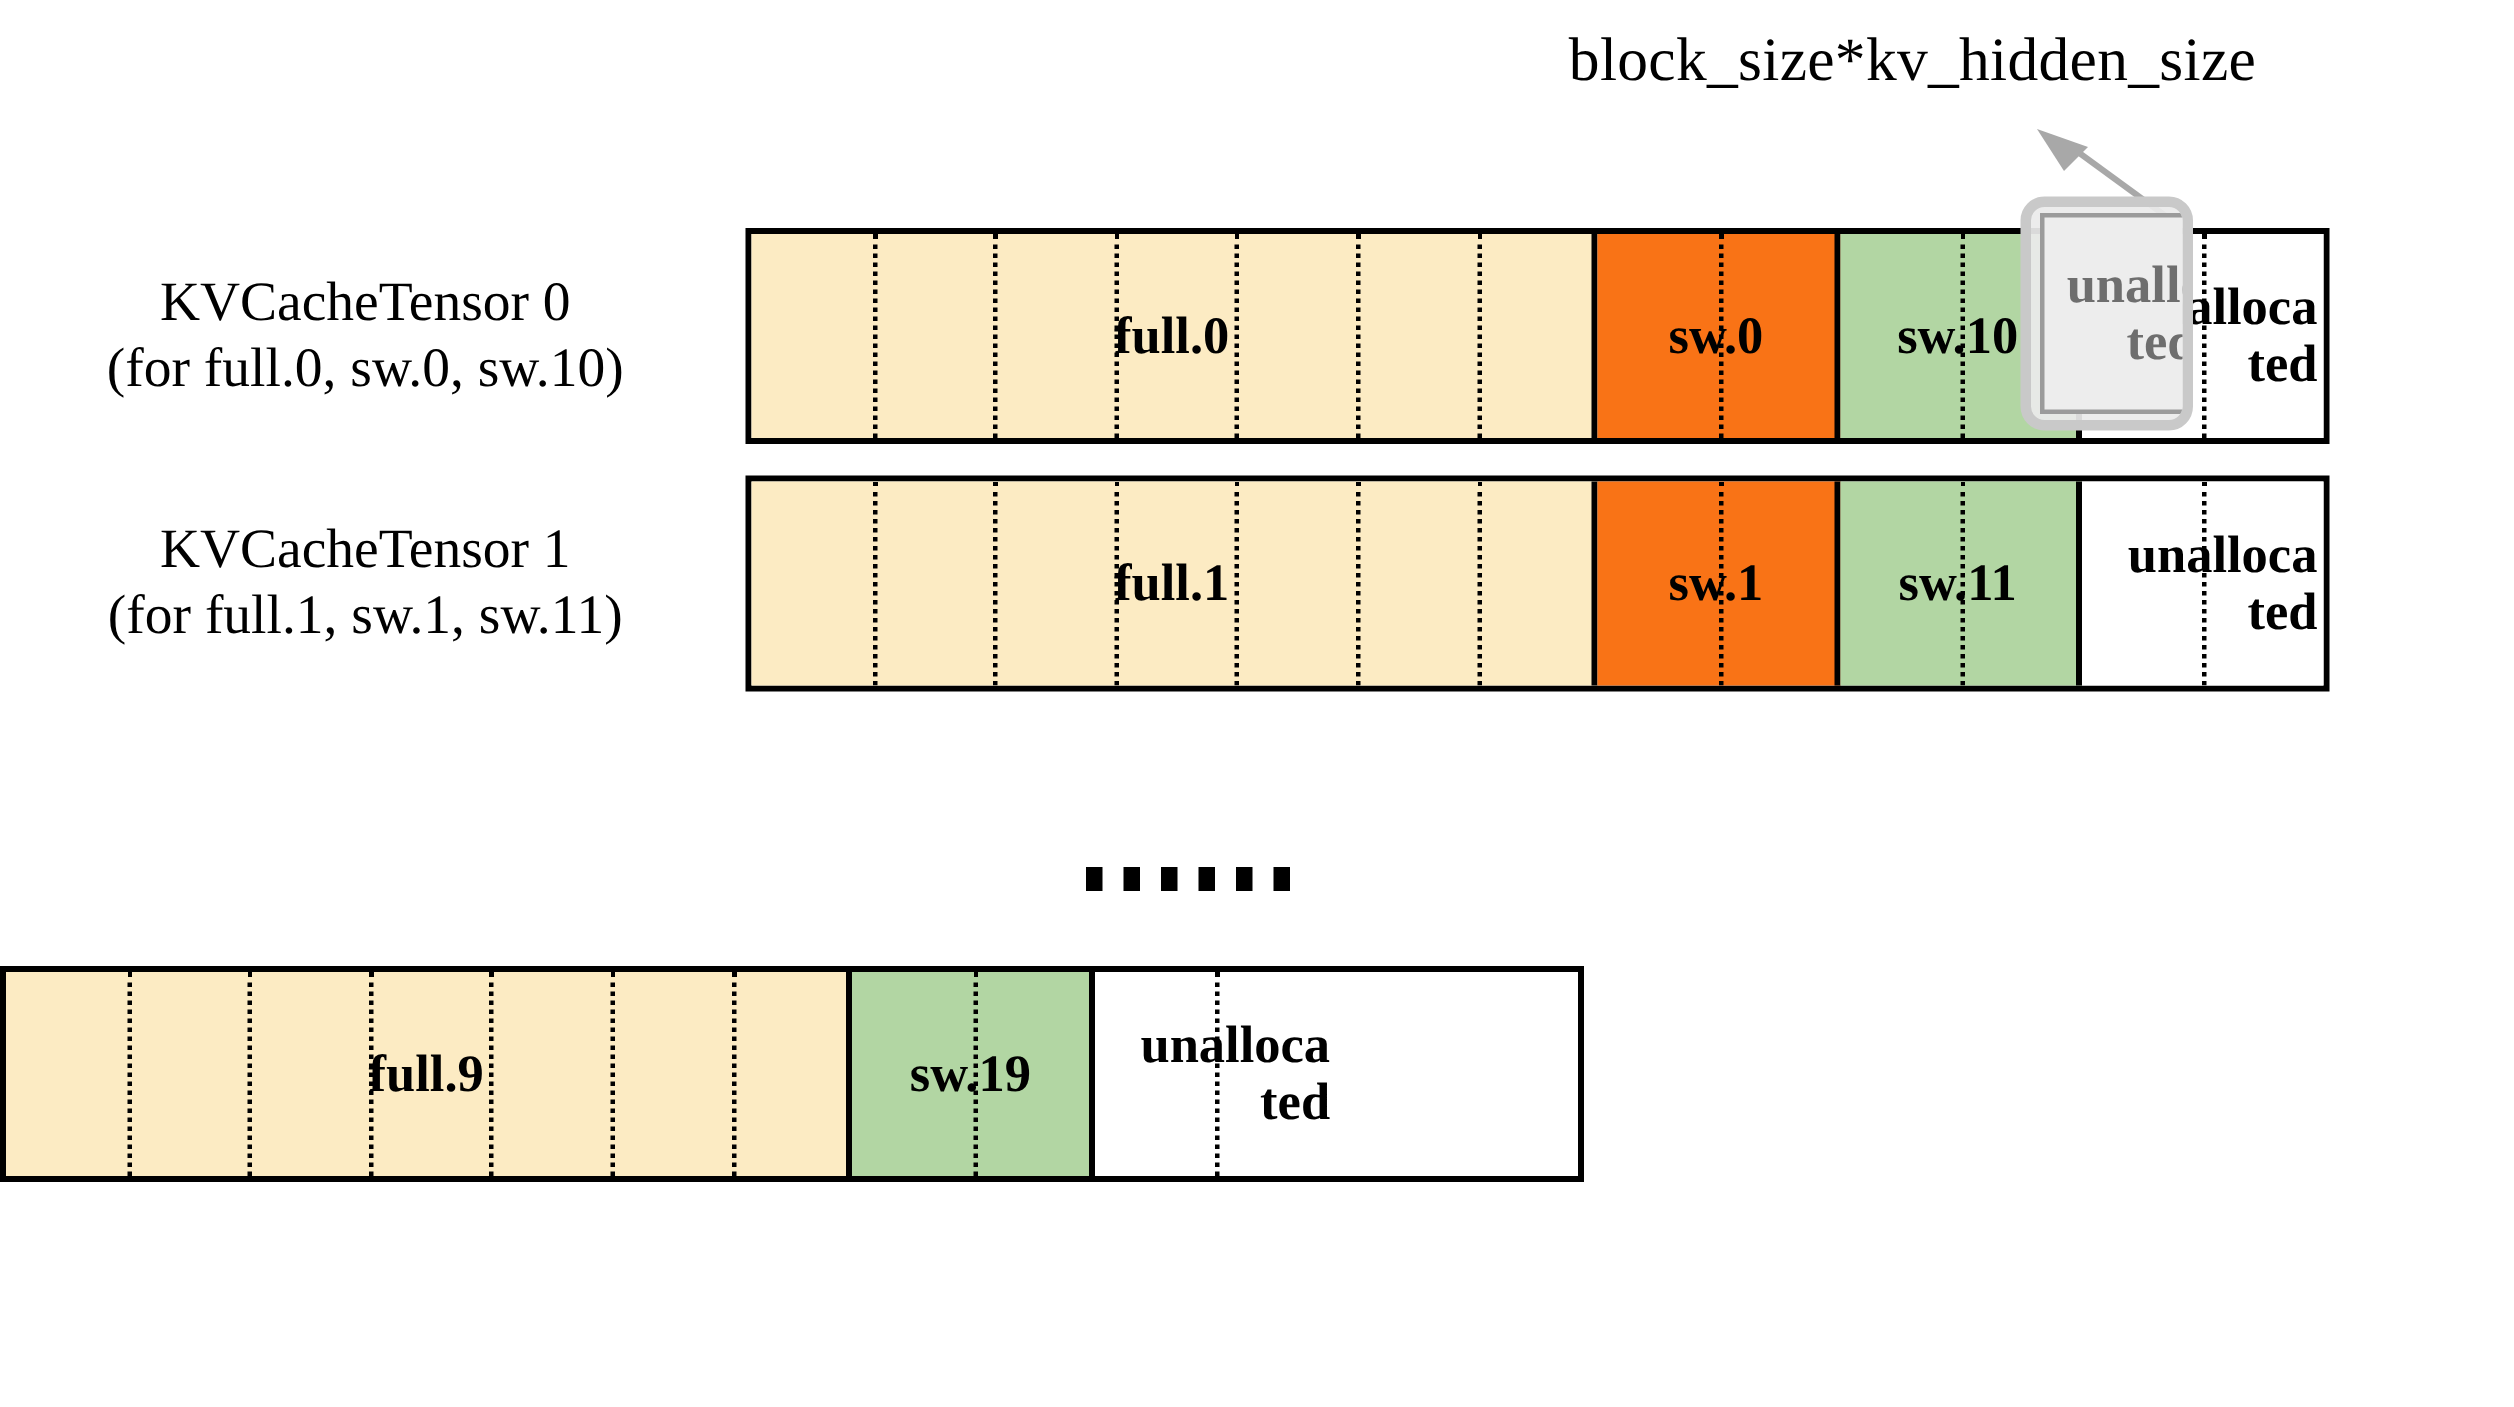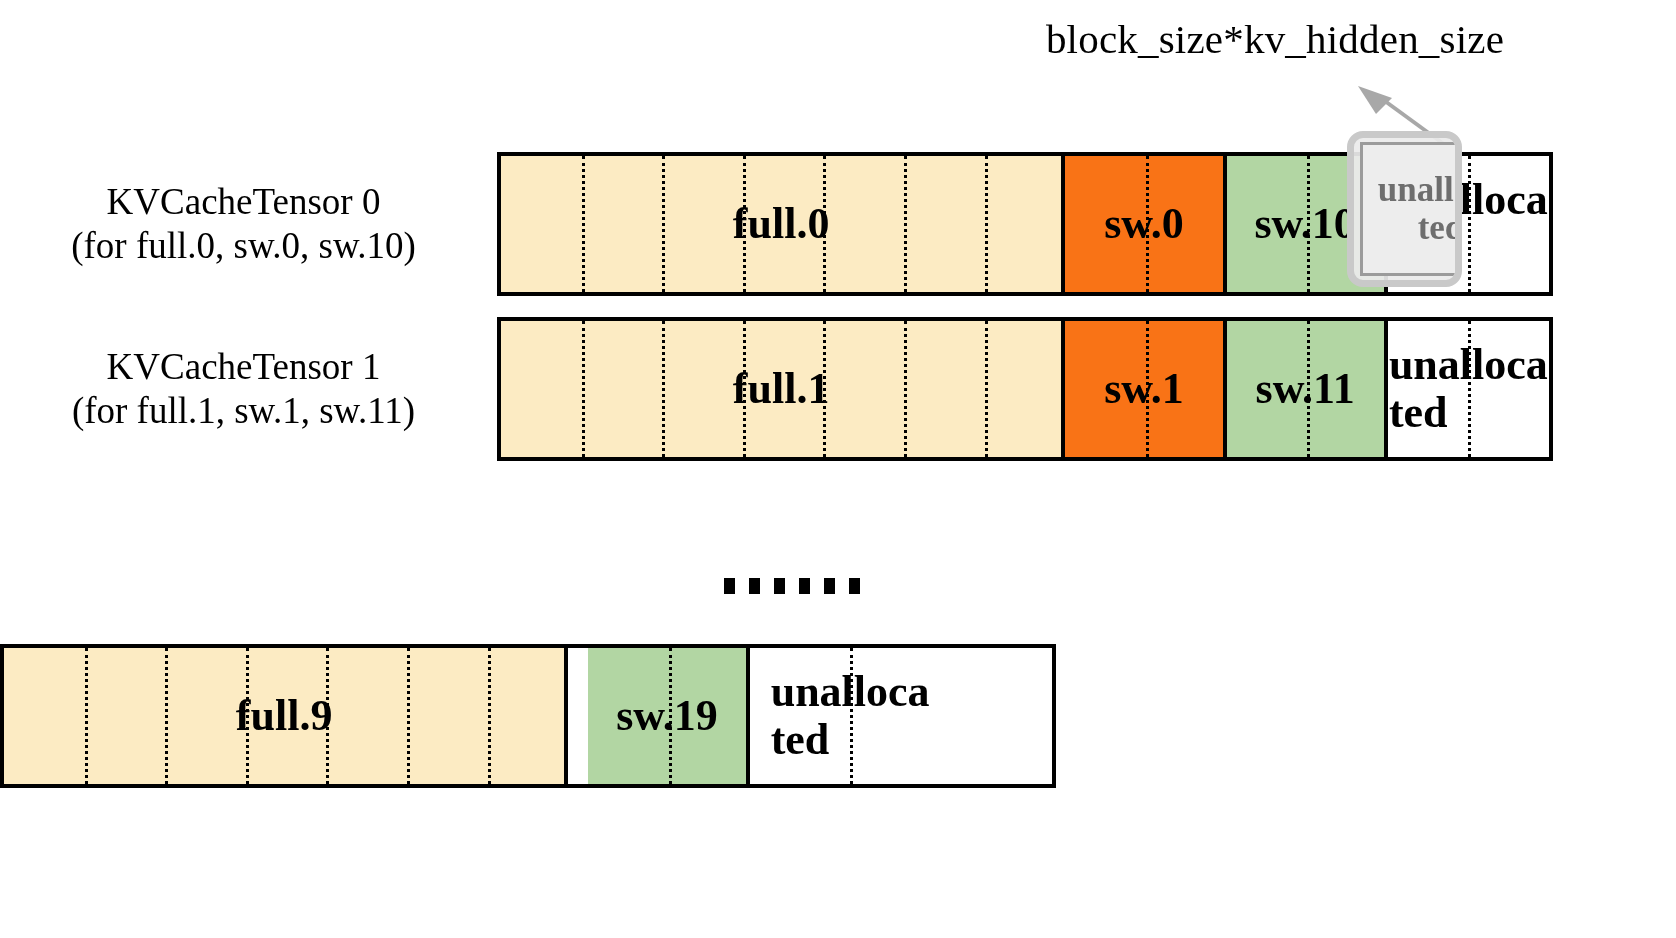--- a/index.html
+++ b/index.html
@@ -69,25 +69,25 @@
     border: 4px solid #000000;
     background: #ffffff;
   }
 
   .seg {
     position: relative;
     display: flex;
     align-items: center;
     justify-content: center;
     font-weight: bold;
-    font-size: 44px;
+    font-size: 35px;
     color: #000000;
     border-right: 4px solid #000000;
     overflow: hidden;
-    text-align: left;
+    text-align: right;
     line-height: 1.08;
   }
   .seg:last-child { border-right: none; }
 
   .seg-full { background: #FCEBC3; }
   .seg-sw-light { background: #f97316; }
   .seg-sw-dark { background: #B2D6A3; }
   .seg-unalloc { background: #ffffff; }
 
   .seg-label { position: relative; z-index: 2; padding: 0 4px; }
@@ -244,21 +244,21 @@
             <span class="divider" style="left: 80.6154px;"></span>
             <span class="seg-label">sw.11</span>
           </div>
           <div class="seg seg-unalloc" style="width: 161.231px;">
             <span class="divider" style="left: 80.6154px;"></span>
             <span class="seg-label">unalloca ted</span>
           </div>
         </div>
       </div>
       <div class="row" style="top: 623px;">
-        <div class="bar" style="width: 1056px; gap: 20px;">
+        <div class="bar" style="width: 1056px;">
           <div class="seg seg-full" style="width: 564.308px;">
             <span class="divider" style="left: 80.6154px;"></span>
             <span class="divider" style="left: 161.231px;"></span>
             <span class="divider" style="left: 241.846px;"></span>
             <span class="divider" style="left: 322.462px;"></span>
             <span class="divider" style="left: 403.077px;"></span>
             <span class="divider" style="left: 483.692px;"></span>
             <span class="seg-label">full.9</span>
           </div>
           <div class="seg seg-sw-dark" style="width: 161.231px;">

